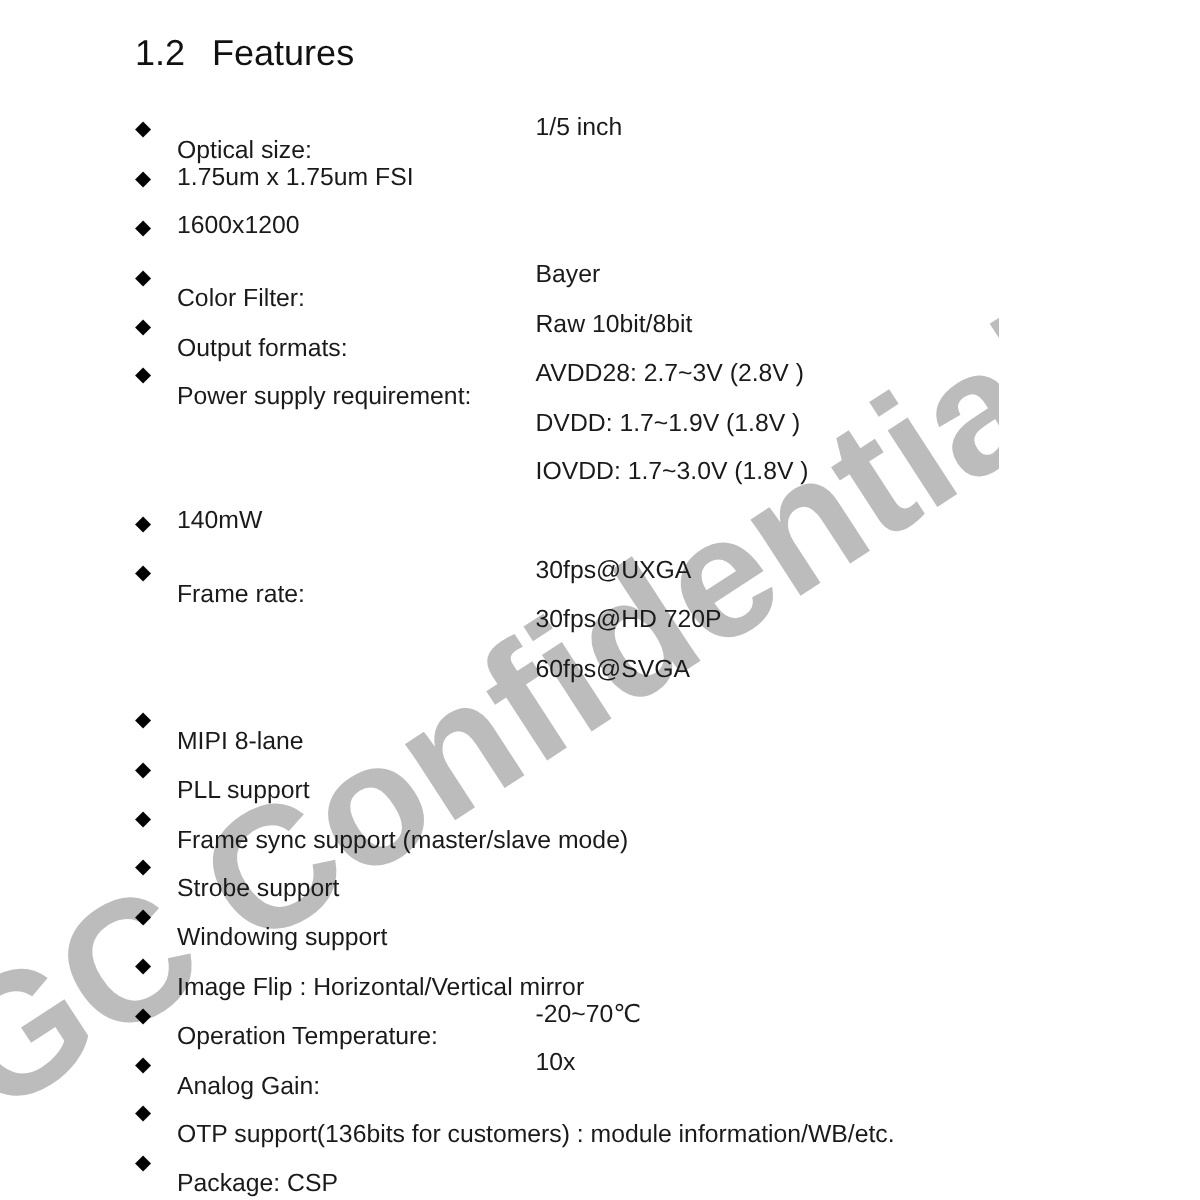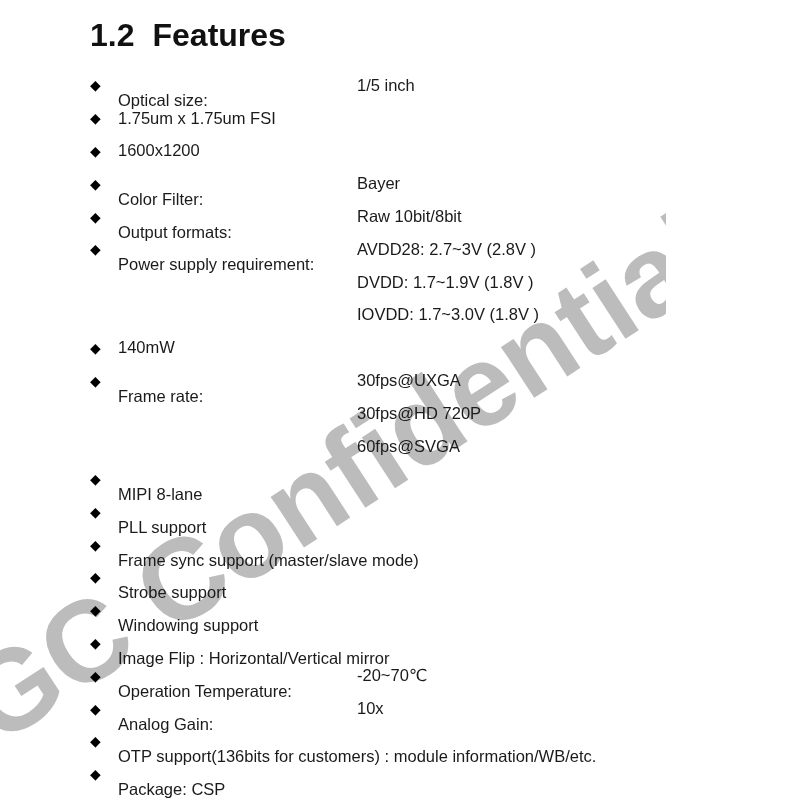--- a/index.html
+++ b/index.html
@@ -39,23 +39,23 @@
   }
   .content {
     position: absolute;
     left: 90px;
     top: 21px;
     right: 10px;
     z-index: 1;
   }
   h1.heading {
     margin: 0;
-    font-size: 32px;
+    font-size: 24px;
     line-height: 29px;
-    font-weight: 700;
+    font-weight: 400;
     color: #111111;
   }
   h1.heading .num {
     margin-right: 18px;
   }
   .features {
     margin-top: 19px;
   }
   .row {
     display: flex;

